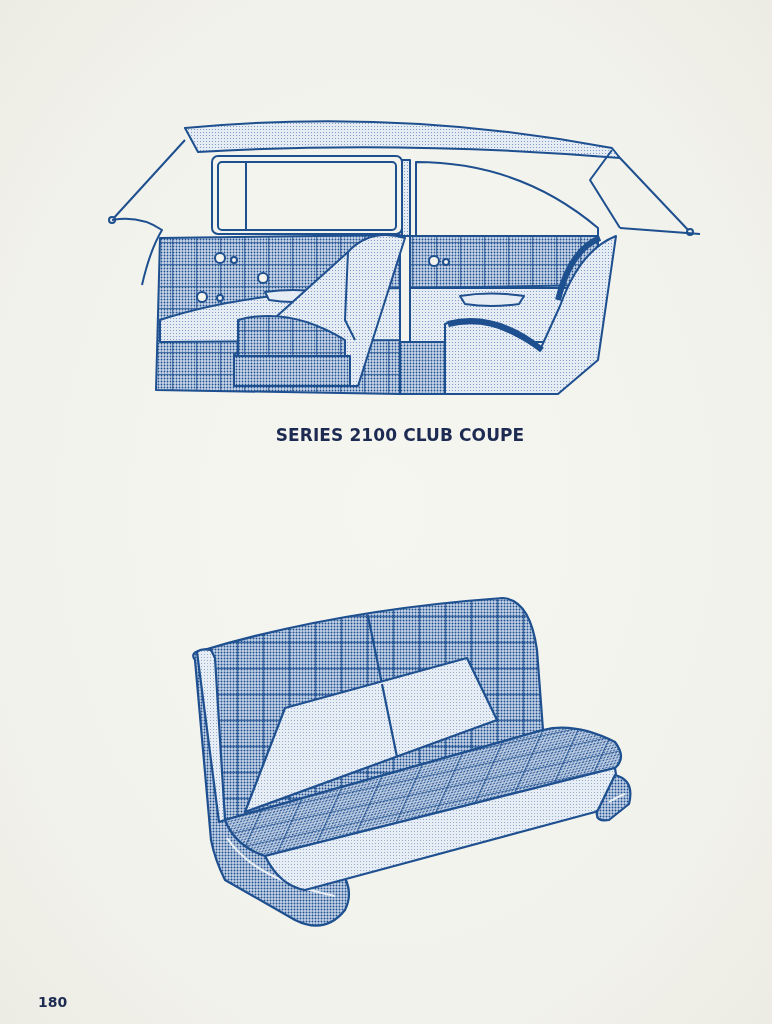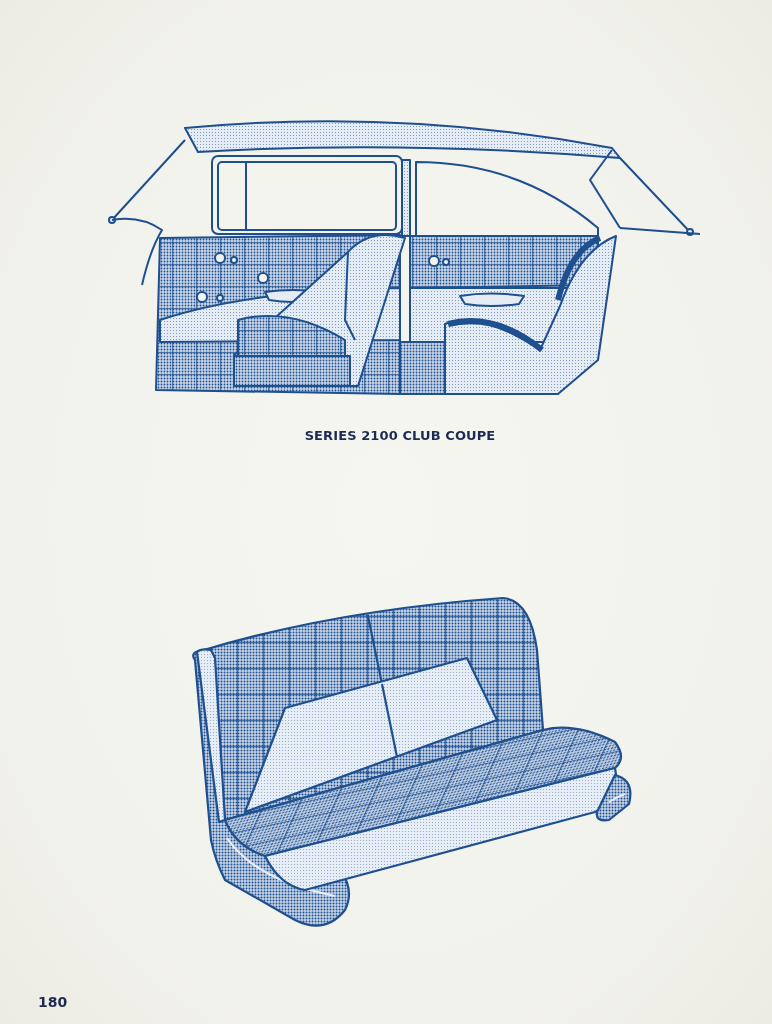--- a/index.html
+++ b/index.html
@@ -13,21 +13,21 @@
       position: absolute; left: 0; top: 0; width: 772px; height: 1024px;
       background: radial-gradient(ellipse at 50% 50%, #f6f6f1 0%, #f2f2ec 70%, #ecece4 100%);
     }
     .illus { position: absolute; }
     #car-interior { left: 100px; top: 110px; width: 620px; height: 290px; }
     #bench-seat { left: 185px; top: 590px; width: 450px; height: 345px; }
     .caption {
       position: absolute; left: 250px; top: 428px; width: 300px;
       text-align: center; color: #1d2a52;
       font-family: "DejaVu Sans", sans-serif; font-weight: bold;
-      font-size: 13px; line-height: 15px; letter-spacing: 0.1px;
+      font-size: 17px; line-height: 15px; letter-spacing: 0.1px;
     }
     .caption div { display: block; }
     .page-number {
       position: absolute; left: 29px; top: 994px;
       color: #1d2a52; font-family: "DejaVu Sans", sans-serif;
       font-weight: bold; font-size: 14px; margin-left: 9px;
     }
   </style>
 </head>
 <body>

